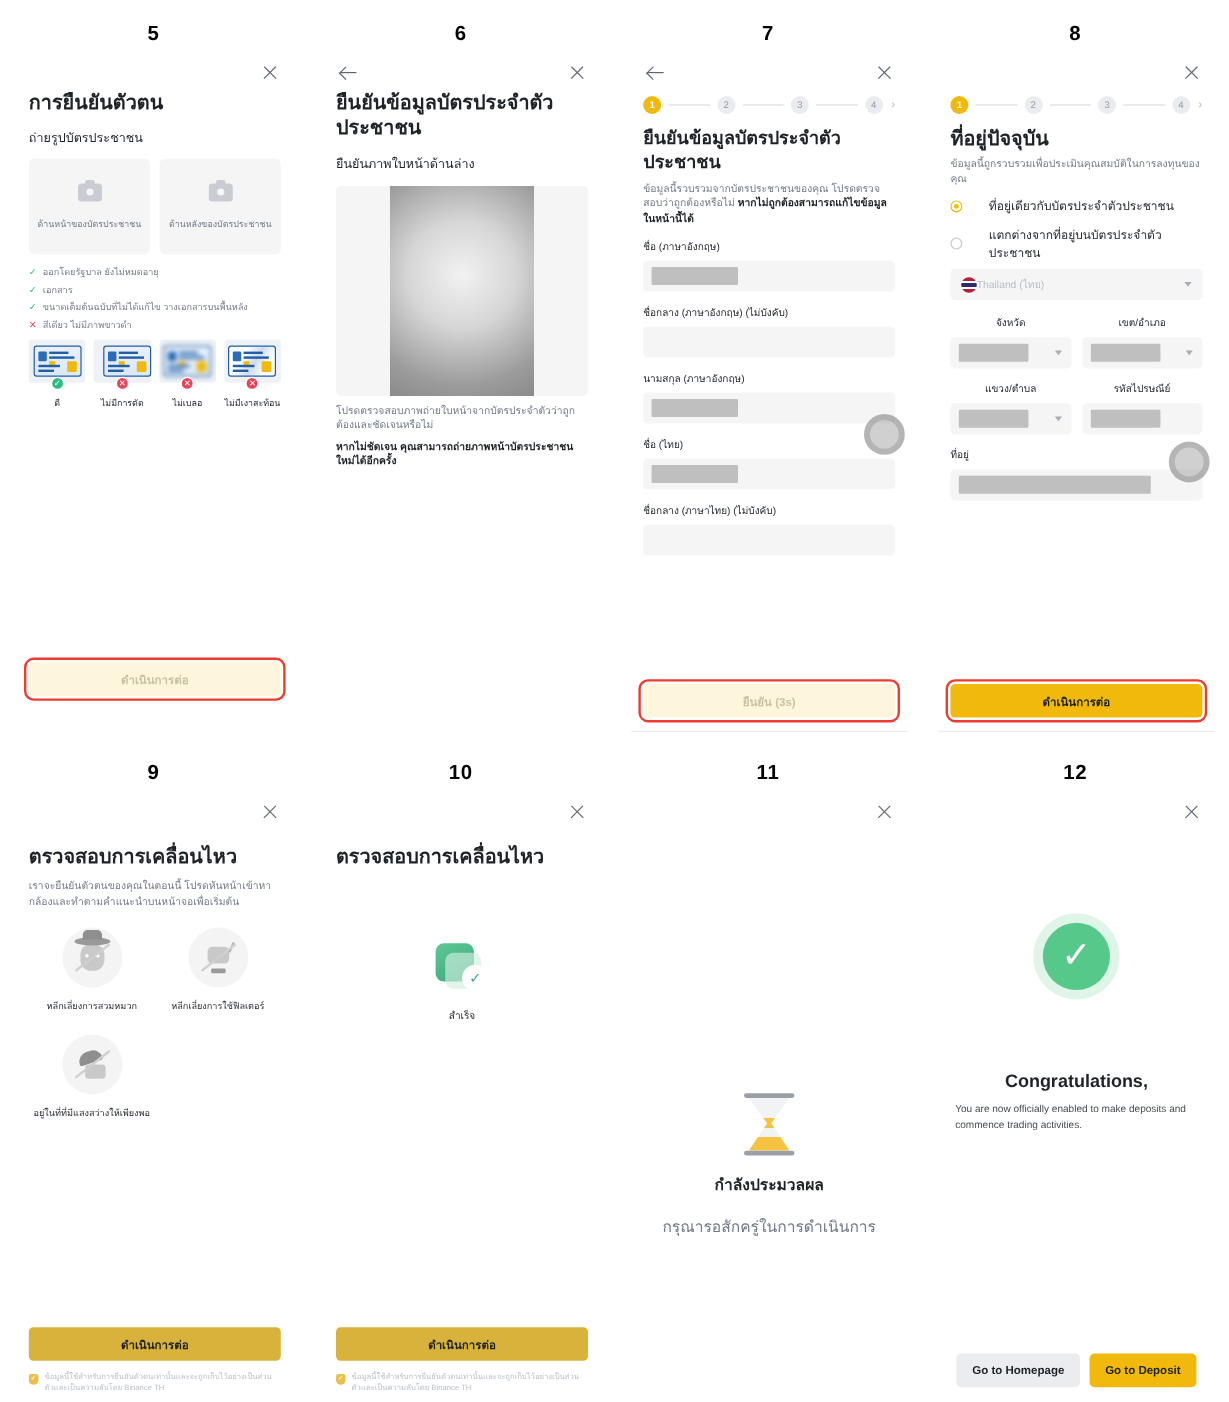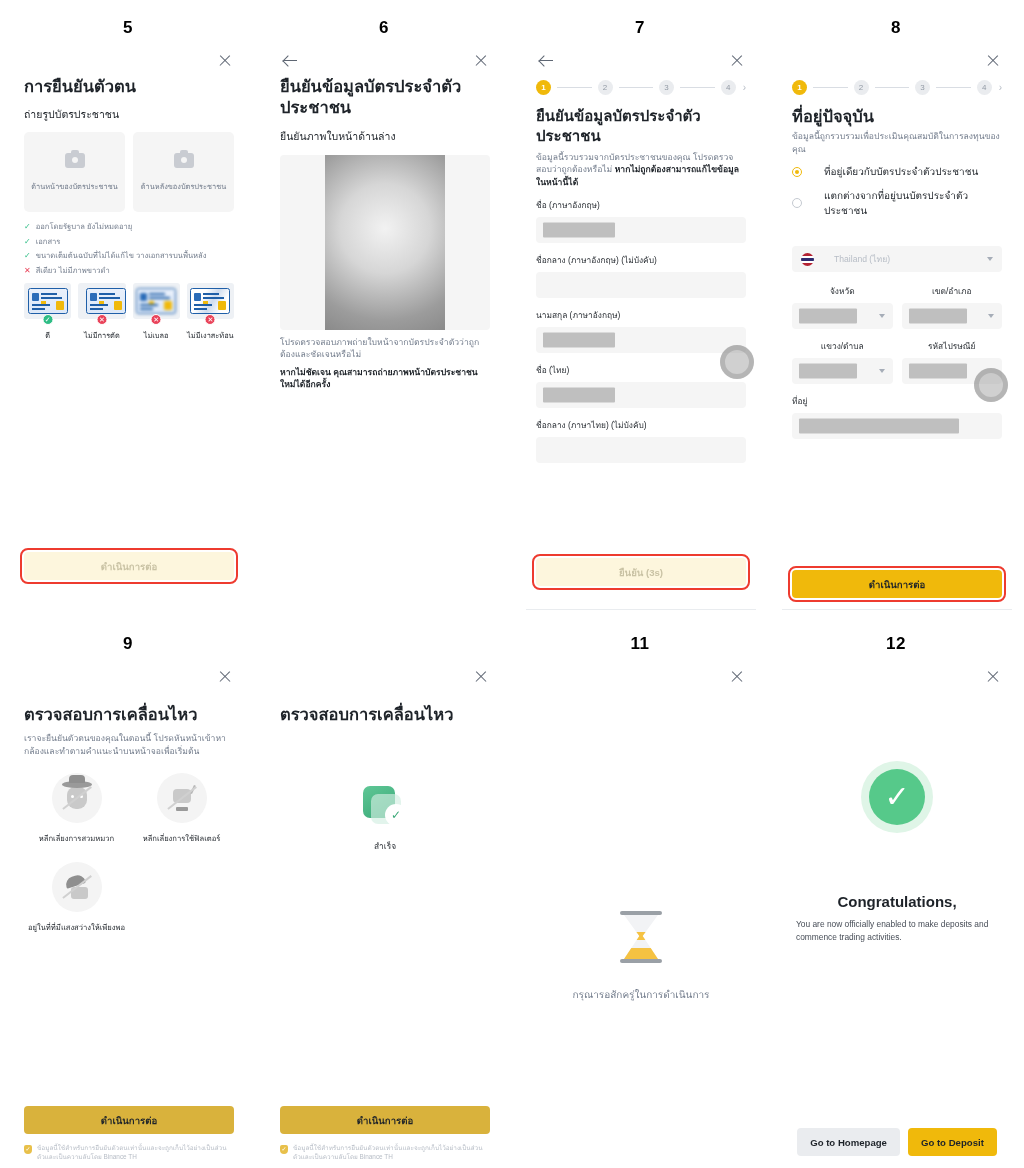--- a/index.html
+++ b/index.html
@@ -178,22 +178,22 @@
     border-left:3.2px solid transparent; border-right:3.2px solid transparent;
     border-top:4px solid #a6adb8;
   }
 
   .radio-row{ display:flex; align-items:center; gap:22px; margin-top:9px; font-size:10px; color:#1e2329; cursor:pointer; }
   .radio{ width:10px; height:10px; border-radius:50%; border:1.2px solid #c5cad1; flex:0 0 auto; position:relative; }
   .radio.on{ border-color:#f0b90b; }
   .radio.on::after{ content:""; position:absolute; inset:2px; border-radius:50%; background:#f0b90b; }
 
   .country{
-    margin-top:28px; height:26px; background:#f5f5f5; border-radius:4px;
-    display:flex; align-items:center; padding:0 9px; gap:20px; cursor:pointer;
+    margin-top:6px; height:26px; background:#f5f5f5; border-radius:4px;
+    display:flex; align-items:center; padding:0 9px; gap:0; cursor:pointer;
   }
   .flag{
     width:13px; height:13px; border-radius:50%; flex:0 0 auto; overflow:hidden;
     background:linear-gradient(180deg,#b32232 0 22%, #ffffff 22% 35%, #2d2a6e 35% 65%, #ffffff 65% 78%, #b32232 78% 100%);
   }
   .country-name{ font-size:8.6px; color:#b7bdc6; flex:1; }
   .caret{ border-left:3.2px solid transparent; border-right:3.2px solid transparent; border-top:4px solid #a6adb8; }
 
   .grid2{ display:flex; gap:9px; }
   .grid2 > .field{ flex:1;text-align:center; }
@@ -273,21 +273,21 @@
     position:absolute; left:6px; top:4px; width:34px; height:44px;
     background:#f2f3f5;
     clip-path:polygon(0 0,100% 0,55% 48%,100% 100%,0 100%,45% 48%);
   }
   .hour .sand{
     position:absolute; left:6px; top:4px; width:34px; height:44px;
     background:linear-gradient(180deg,transparent 0 38%, #f5c242 38% 56%, transparent 56% 74%, #f5c242 74% 100%);
     clip-path:polygon(0 0,100% 0,55% 48%,100% 100%,0 100%,45% 48%);
   }
   .proc-title{ margin-top:14px; font-size:13px; font-weight:bold; color:#1e2329; }
-  .proc-sub{ margin-top:24px; font-size:10px; color:#707a8a; }
+  .proc-sub{ margin-top:14px; font-size:13px; color:#707a8a; }
 
   
   .big-check{
     width:72px; height:72px; border-radius:50%; margin:0 auto;
     background:#dff5e7; display:flex; align-items:center; justify-content:center;
   }
   .big-check .inner{
     width:56px; height:56px; border-radius:50%; background:#56c98a;
     display:flex; align-items:center; justify-content:center;
   }
@@ -483,21 +483,21 @@
                 <span class="redact" style="width:72px;"></span>
               </div>
           </div>
           <div class="field">
             <div class="flabel">ชื่อกลาง (ภาษาไทย) (ไม่บังคับ)</div>
             <div class="finput"></div>
           </div>
 
           <div class="cursor" style="right:2px; top:295px;"></div>
 
-          <div class="cta-wrap" style="bottom:24px;">
+          <div class="cta-wrap" style="bottom:12px;">
             <div class="btn muted redbox">ยืนยัน (3s)</div>
           </div>
         </div>
         <div class="divider-h"></div>
       </div>
     </div>
 
     <div class="cell">
       <div class="caption">8</div>
       <div class="screen">
@@ -635,20 +635,21 @@
           </div>
           <div class="foot-note">
             <span class="shield"></span>
             <span>ข้อมูลนี้ใช้สำหรับการยืนยันตัวตนเท่านั้นและจะถูกเก็บไว้อย่างเป็นส่วนตัวและเป็นความลับโดย Binance TH</span>
           </div>
         </div>
       </div>
     </div>
 
     <div class="cell">
+      <div class="caption">10</div>
       <div class="screen">
         <div class="screen-body">
           <div class="topbar">
             <div class="icon-x"></div>
           </div>
           <h1 class="title" style="margin-top:12px;font-weight:bold;">ตรวจสอบการเคลื่อนไหว</h1>
 
           <div class="center-col" style="top:120px;">
             <div class="succ-ico">
               <div class="sq"></div>
@@ -679,20 +680,21 @@
             <div class="icon-x"></div>
           </div>
 
           <div class="center-col" style="top:245px;">
             <div class="hour">
               <div class="cap t"></div>
               <div class="glass"></div>
               <div class="sand"></div>
               <div class="cap b"></div>
             </div>
+            <div class="proc-title">กำลังประมวลผล</div>
             <div class="proc-sub">กรุณารอสักครู่ในการดำเนินการ</div>
           </div>
         </div>
       </div>
     </div>
 
     <div class="cell">
       <div class="caption">12</div>
       <div class="screen">
         <div class="screen-body">

